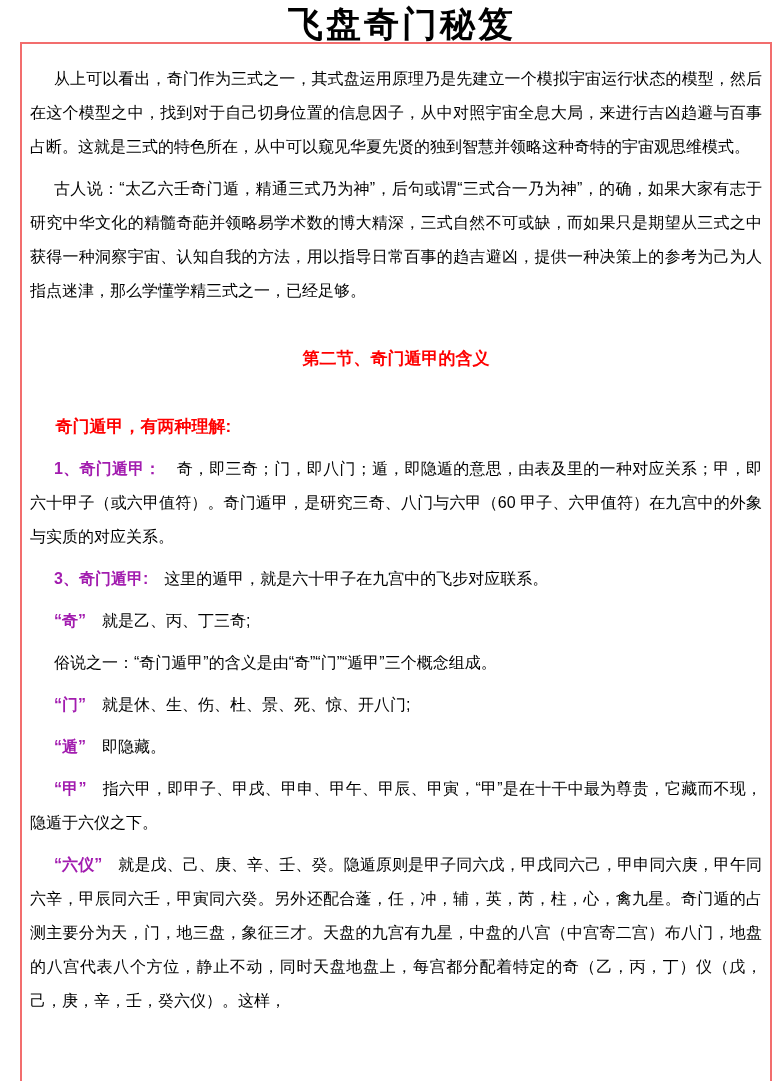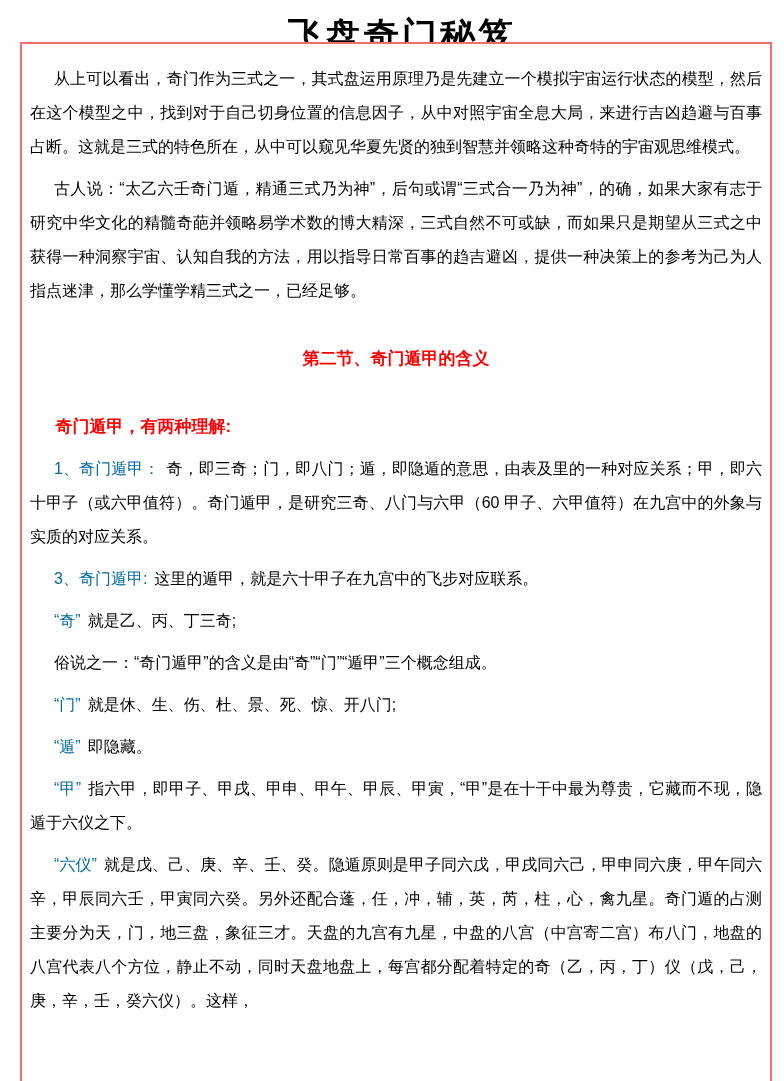--- a/index.html
+++ b/index.html
@@ -13,21 +13,21 @@
     color: #000000;
   }
   .doc-title {
     text-align: center;
     font-size: 35px;
     line-height: 40px;
     font-weight: 700;
     letter-spacing: 3px;
     font-family: "Liberation Serif", serif;
     color: #000000;
-    padding-top: 16px;
+    padding-top: 5px;
     margin-left: 20px;
   }
   .content-box {
     position: absolute;
     left: 20px;
     top: 42px;
     width: 752px;
     height: 1120px; 
     border: 2px solid #f26d6d;
     padding: 6px 8px 0 8px;
@@ -49,23 +49,23 @@
     text-align: center;
     text-indent: 0;
     margin: 34px 0;
   }
   .content-box p.subhead {
     color: #fe0000;
     font-weight: 700;
     font-size: 17px;
   }
   .lead {
-    color: #0369a1;
-    font-weight: 400;
-    margin-right: 7px;
+    color: #a21caf;
+    font-weight: 700;
+    margin-right: 16px;
   }
 </style>
 </head>
 <body>
 
 <h1 class="doc-title">飞盘奇门秘笈</h1>
 
 <div class="content-box">
 
   <p class="first">

